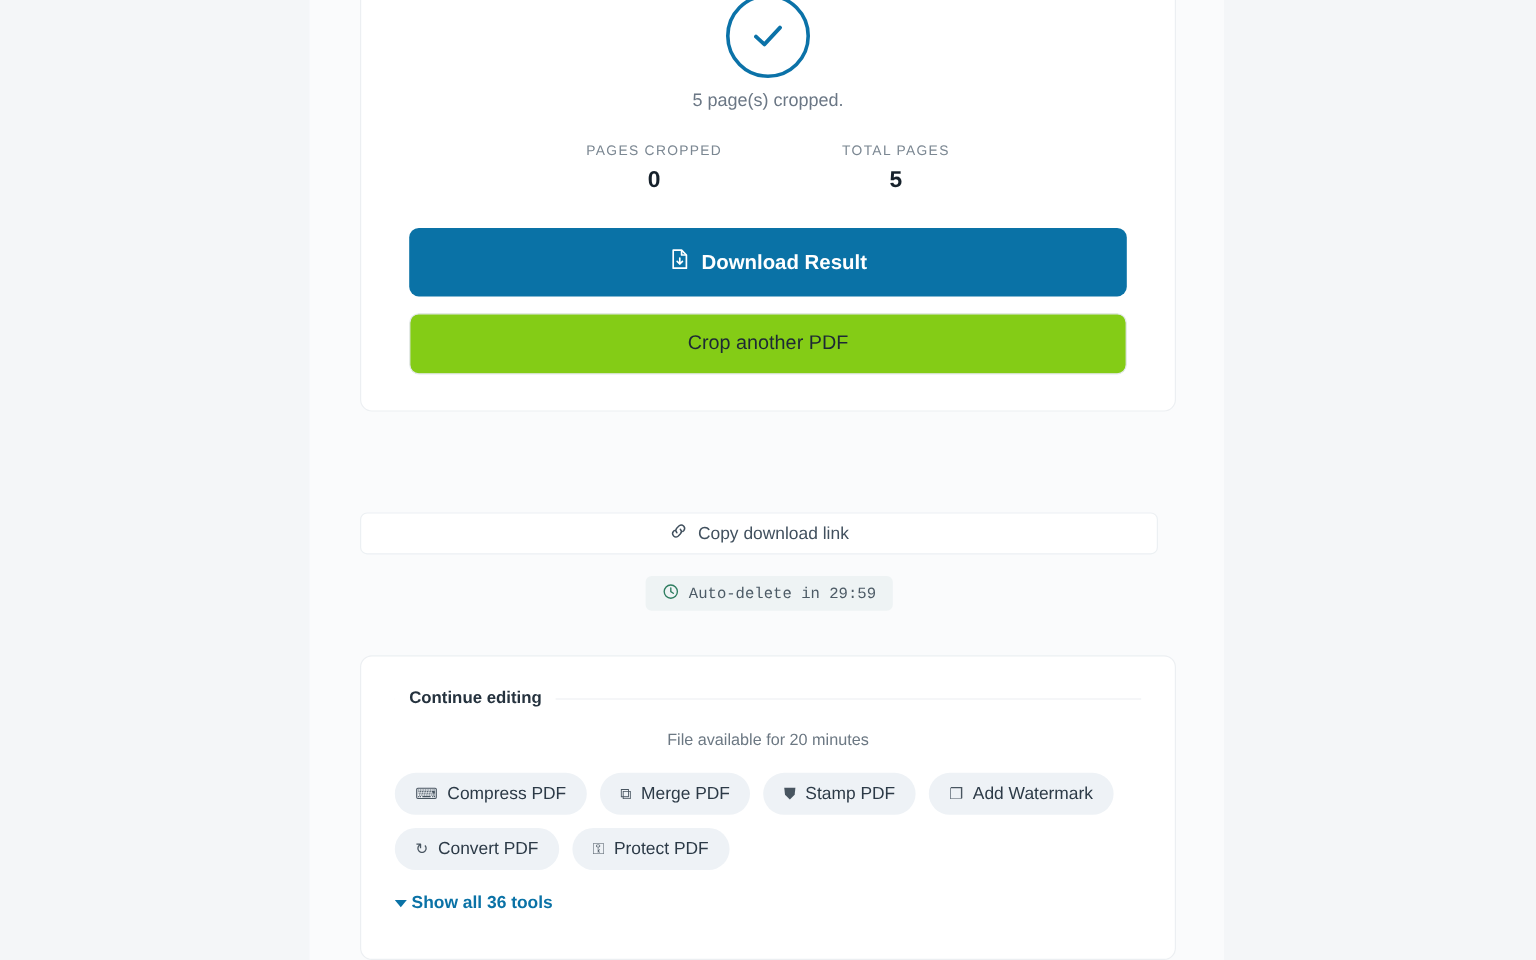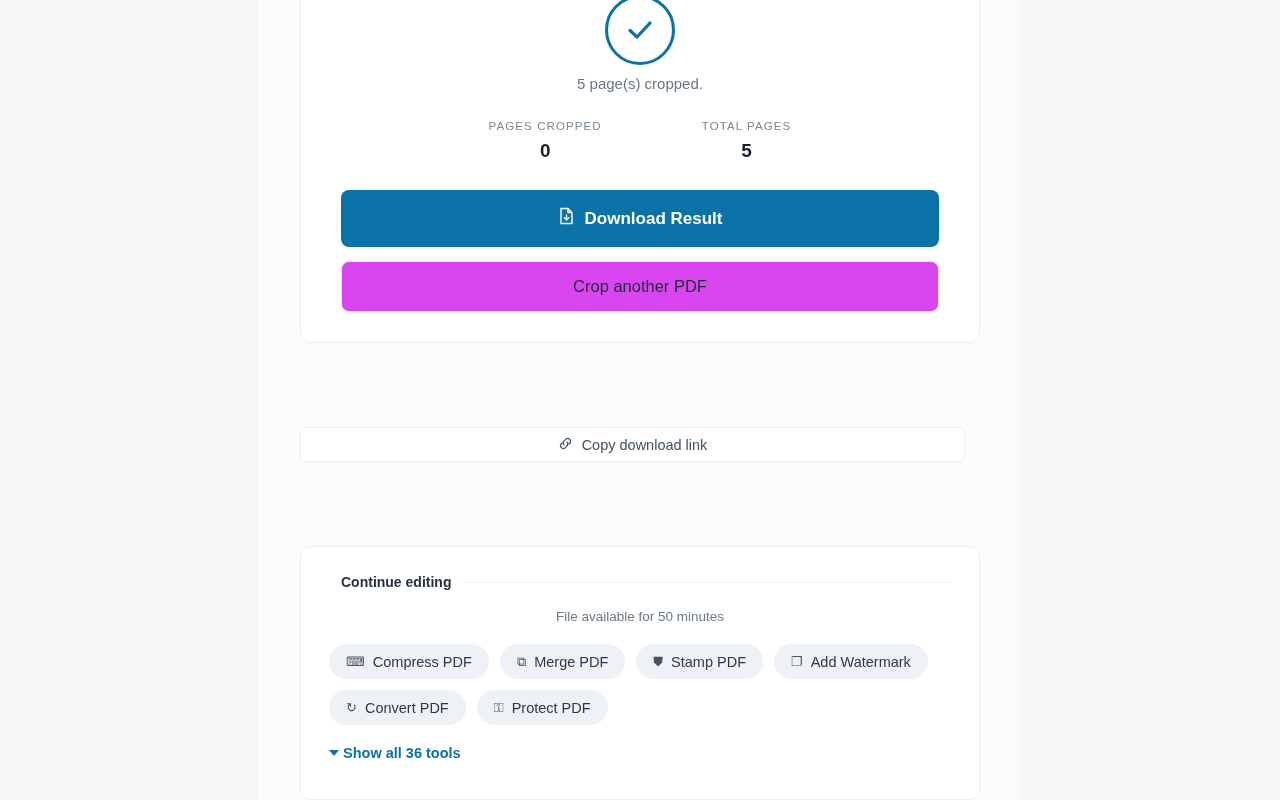--- a/index.html
+++ b/index.html
@@ -107,21 +107,21 @@
     font-family: "Liberation Sans", sans-serif;
     cursor: pointer;
   }
   .btn-secondary {
     margin-top: 14px;
     display: flex;
     align-items: center;
     justify-content: center;
     height: 51px;
     width: 100%;
-    background: #d946ef;
+    background: #84cc16;
     color: #1d2935;
     border: 1px solid #e4e8ec;
     border-radius: 8px;
     font-size: 16.5px;
     font-family: "Liberation Sans", sans-serif;
     cursor: pointer;
   }
 
   .copy-bar {
     position: absolute;
@@ -283,27 +283,36 @@
     <div class="copy-bar">
       <span>
         <svg width="15" height="15" viewBox="0 0 16 16" aria-hidden="true">
           <path d="M6.5 9.5 a3 3 0 0 1 0-4.2 l2-2 a3 3 0 0 1 4.2 4.2 l-1 1" fill="none" stroke="#41505e" stroke-width="1.3" stroke-linecap="round"></path>
           <path d="M9.5 6.5 a3 3 0 0 1 0 4.2 l-2 2 a3 3 0 0 1-4.2-4.2 l1-1" fill="none" stroke="#41505e" stroke-width="1.3" stroke-linecap="round"></path>
         </svg>
       </span>
       <span>Copy download link</span>
     </div>
 
+    <div class="autodelete">
+      <span>
+        <svg width="14" height="14" viewBox="0 0 16 16" aria-hidden="true">
+          <circle cx="8" cy="8" r="6.3" fill="none" stroke="#2e7d60" stroke-width="1.3"></circle>
+          <path d="M8 4.4 V8 l2.4 1.6" fill="none" stroke="#2e7d60" stroke-width="1.3" stroke-linecap="round"></path>
+        </svg>
+      </span>
+      <span>Auto-delete in 29:59</span>
+    </div>
 
     <div class="continue-card">
       <div class="continue-head">
         <div class="line"></div>
         <span>Continue editing</span>
       </div>
-      <div class="continue-sub">File available for 50 minutes</div>
+      <div class="continue-sub">File available for 20 minutes</div>
 
       <div class="chips">
         <button class="chip">
           <span class="gl">⌨</span>
           <span>Compress PDF</span>
         </button>
         <button class="chip">
           <span class="gl">⧉</span>
           <span>Merge PDF</span>
         </button>

